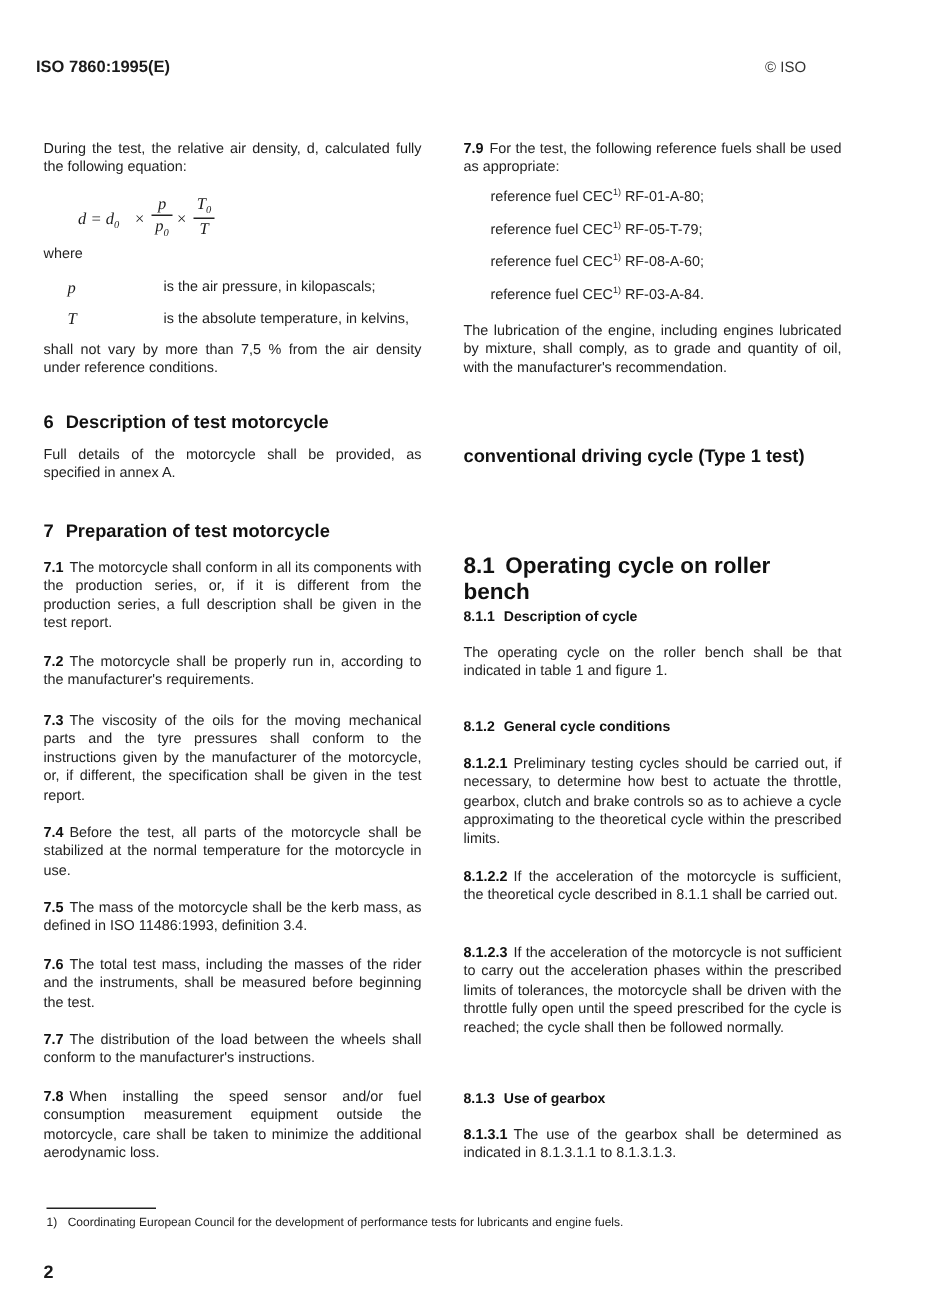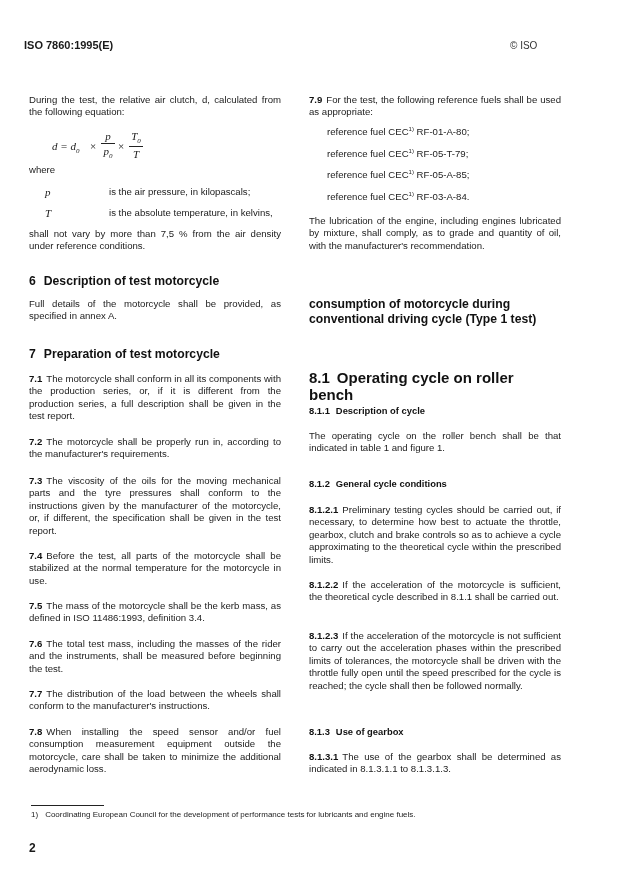--- a/index.html
+++ b/index.html
@@ -31,21 +31,21 @@
   .fn { left: 31px; top: 810px; font-size: 8px; color: #222; }
   .fn .fnm { margin-right: 7px; }
   .pageno { left: 29px; top: 841px; font-size: 12px; font-weight: bold; }
 </style>
 </head>
 <body>
 
 <div class="abs hdr-left">ISO 7860:1995(E)</div>
 <div class="abs hdr-right">© ISO</div>
 
-<div class="abs p col-l" style="top:94px;">During the test, the relative air clutch, d, calculated from the following equation:</div>
+<div class="abs p col-l" style="top:94px;">During the test, the relative air density, d, calculated fully the following equation:</div>
 
 <div class="abs eq">
   <span class="abs" style="left:0; top:13px; font-style:italic;"><span>d = d</span><sub style="font-size:7px;">0</sub></span>
   <span class="abs" style="left:38px; top:13px;">×</span>
   <div class="frac" style="left:49px; top:3px; width:14px;">
     <div style="font-style:italic;">p</div>
     <div class="bar"></div>
     <div style="font-style:italic;"><span>p</span><sub style="font-size:7px;">0</sub></div>
   </div>
   <span class="abs" style="left:66px; top:13px;">×</span>
@@ -76,27 +76,26 @@
 <div class="abs p col-l" style="top:550px;"><span class="num">7.4</span><span>Before the test, all parts of the motorcycle shall be stabilized at the normal temperature for the motorcycle in use.</span></div>
 <div class="abs p col-l" style="top:600px;"><span class="num">7.5</span><span>The mass of the motorcycle shall be the kerb mass, as defined in ISO 11486:1993, definition 3.4.</span></div>
 <div class="abs p col-l" style="top:638px;"><span class="num">7.6</span><span>The total test mass, including the masses of the rider and the instruments, shall be measured before beginning the test.</span></div>
 <div class="abs p col-l" style="top:688px;"><span class="num">7.7</span><span>The distribution of the load between the wheels shall conform to the manufacturer's instructions.</span></div>
 <div class="abs p col-l" style="top:726px;"><span class="num">7.8</span><span>When installing the speed sensor and/or fuel consumption measurement equipment outside the motorcycle, care shall be taken to minimize the additional aerodynamic loss.</span></div>
 
 <div class="abs p col-r" style="top:94px;"><span class="num">7.9</span><span>For the test, the following reference fuels shall be used as appropriate:</span></div>
 
 <div class="abs reffuel" style="top:126px;"><span>reference fuel CEC</span><sup>1)</sup><span> RF-01-A-80;</span></div>
 <div class="abs reffuel" style="top:148px;"><span>reference fuel CEC</span><sup>1)</sup><span> RF-05-T-79;</span></div>
-<div class="abs reffuel" style="top:169px;"><span>reference fuel CEC</span><sup>1)</sup><span> RF-05-A-85;</span></div>
+<div class="abs reffuel" style="top:169px;"><span>reference fuel CEC</span><sup>1)</sup><span> RF-08-A-60;</span></div>
 <div class="abs reffuel" style="top:191px;"><span>reference fuel CEC</span><sup>1)</sup><span> RF-03-A-84.</span></div>
 
 <div class="abs p col-r" style="top:215px;">The lubrication of the engine, including engines lubricated by mixture, shall comply, as to grade and quantity of oil, with the manufacturer's recommendation.</div>
 
 <div class="abs h1 col-r" style="top:297px;">
-  <div>consumption of motorcycle during</div>
   <div>conventional driving cycle (Type 1 test)</div>
 </div>
 
 <div class="abs h2 col-r" style="top:369px;"><span class="n">8.1</span><span>Operating cycle on roller bench</span></div>
 
 <div class="abs h3 col-r" style="top:405px;"><span class="n">8.1.1</span><span>Description of cycle</span></div>
 <div class="abs p col-r" style="top:430px;">The operating cycle on the roller bench shall be that indicated in table 1 and figure 1.</div>
 
 <div class="abs h3 col-r" style="top:478px;"><span class="n">8.1.2</span><span>General cycle conditions</span></div>
 

